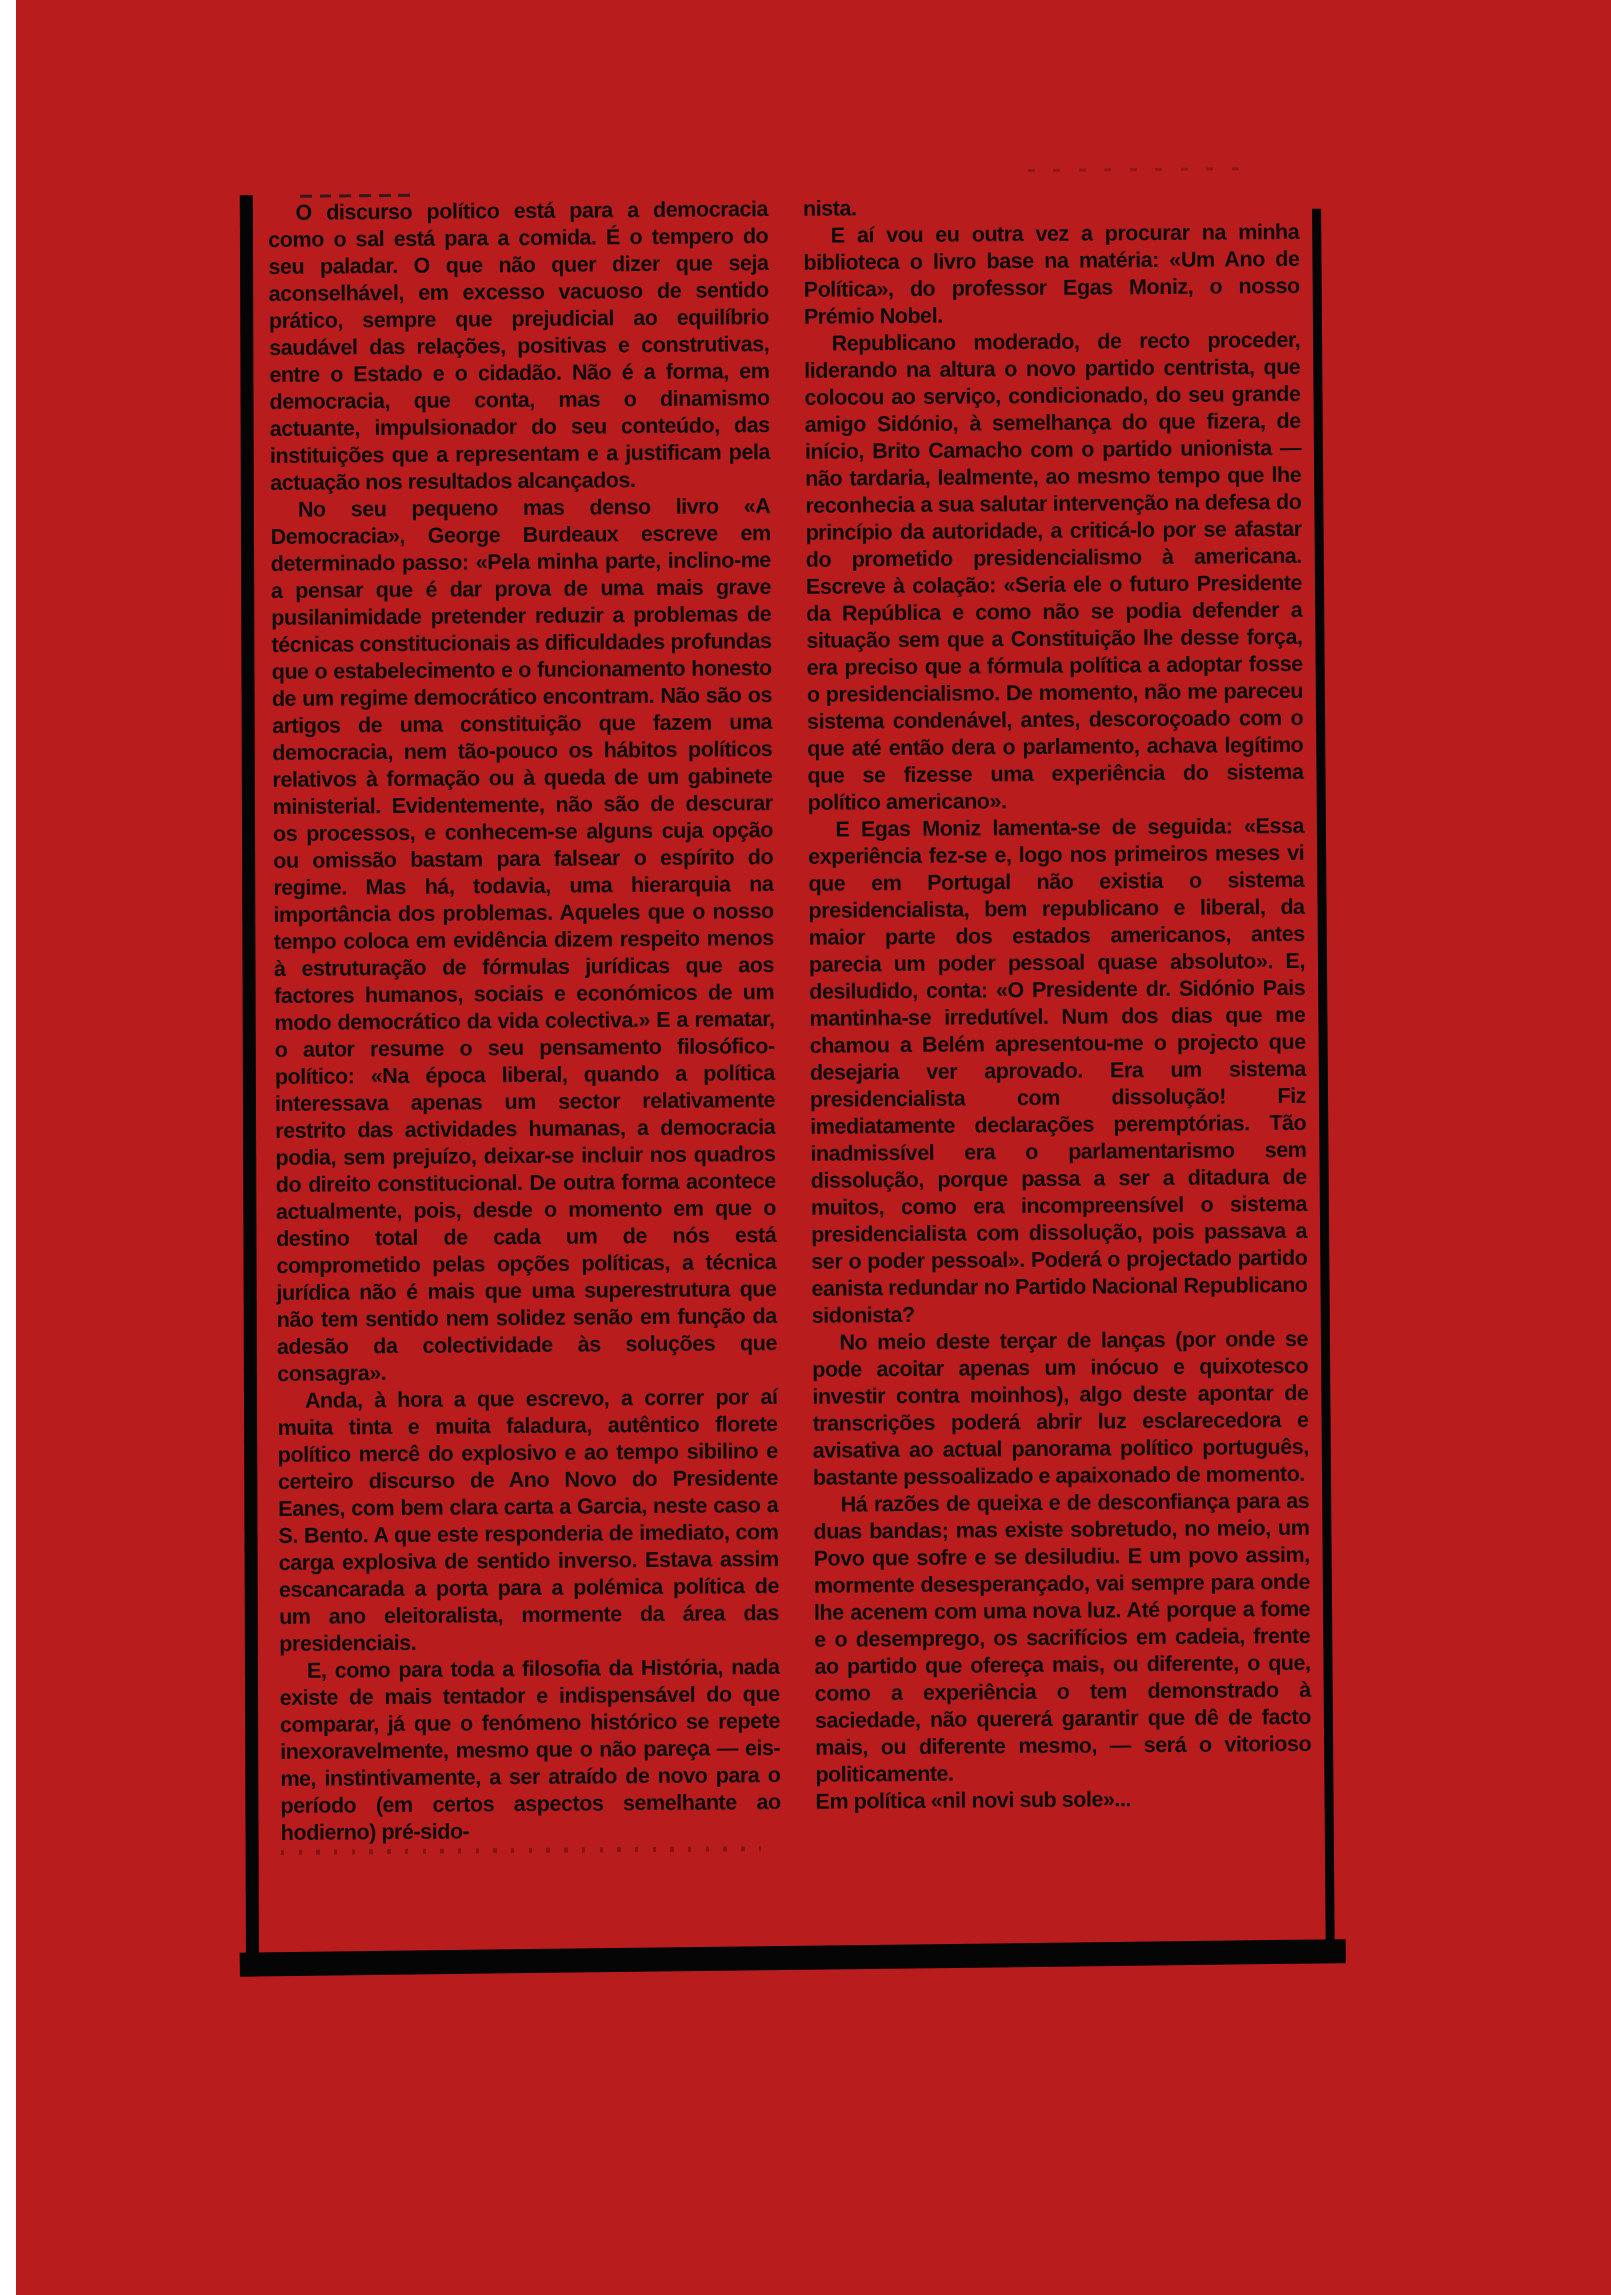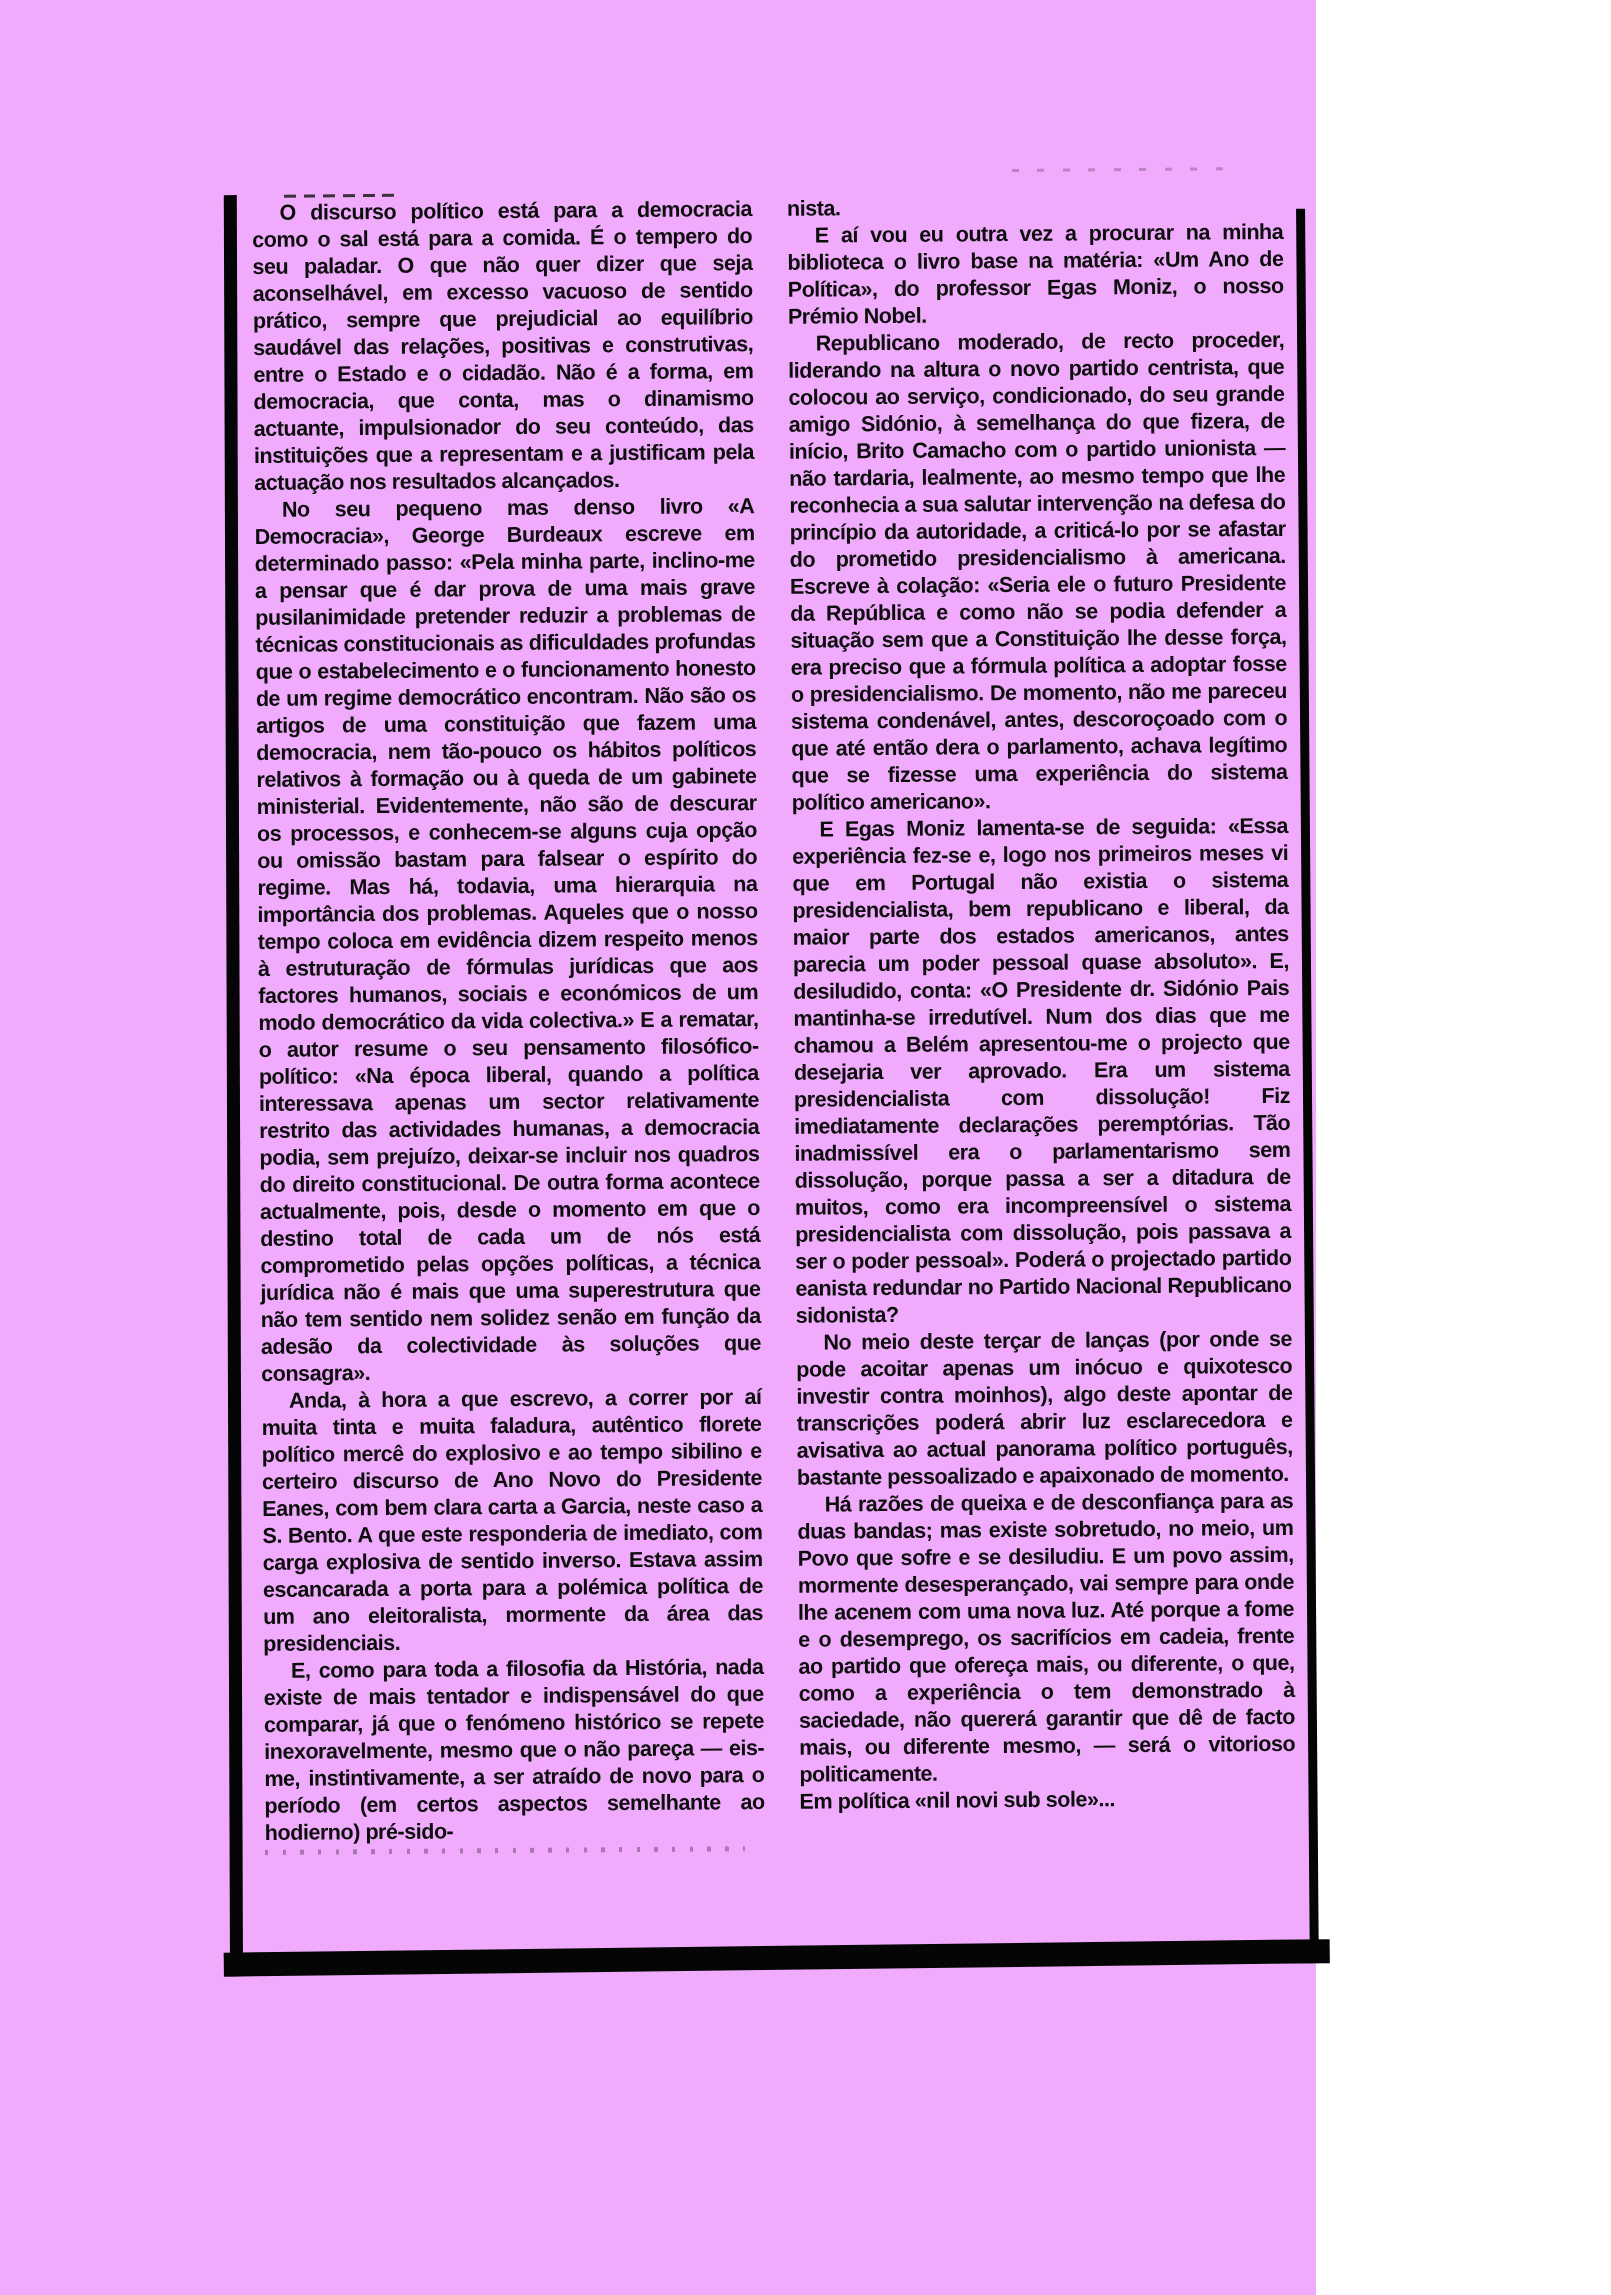--- a/index.html
+++ b/index.html
@@ -6,23 +6,24 @@
     margin: 0;
     padding: 0;
     width: 1612px;
     height: 2295px;
     background: #ffffff;
     overflow: hidden;
     font-family: "Liberation Sans", sans-serif;
   }
   .page {
     position: relative;
-    width: 1316px;
+    width: 1596px;
     height: 2295px;
-    background: #f0abfc;
+    background: #b91c1c;
+    margin-left: 16px;
   }
   .clipping {
     position: absolute;
     left: 0;
     top: 0;
     width: 1612px;
     height: 2295px;
     transform: rotate(-0.45deg);
     transform-origin: 246px 206px;
   }

